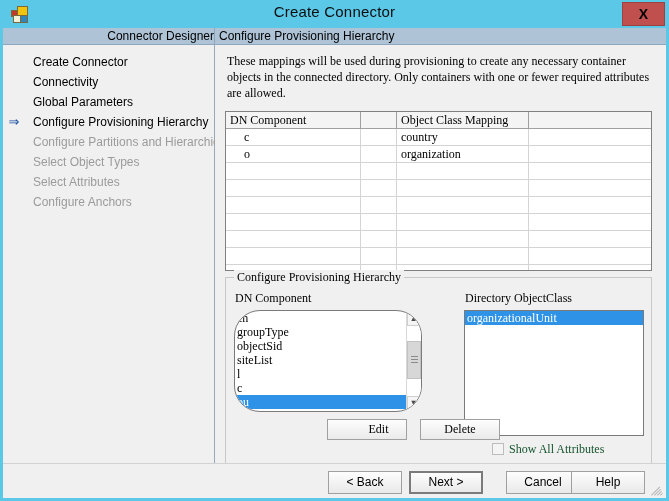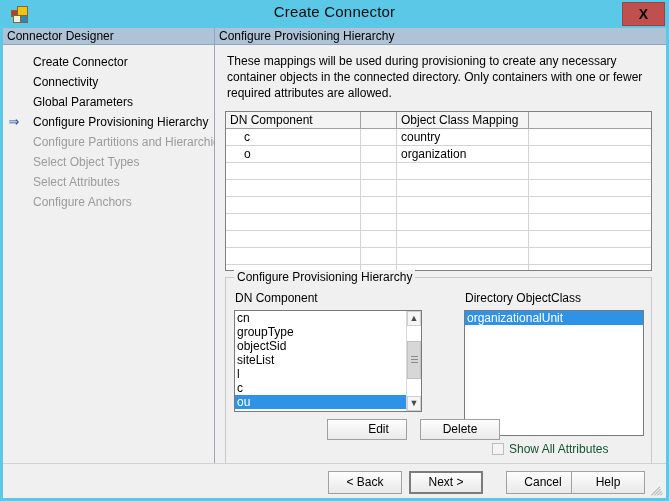--- a/index.html
+++ b/index.html
@@ -82,21 +82,21 @@
     background: #aec3d6;
     border-right: 1px solid #8fa7bd;
     border-bottom: 1px solid #8fa7bd;
     box-sizing: border-box;
     font-size: 12px;
     color: #000;
     padding-left: 4px;
     line-height: 16px;
     white-space: nowrap;
   }
-  #sidebar-header { left: 0; top: 0; width: 212px; }
+  #sidebar-header { left: 0; top: 0; width: 212px; text-align: right; }
   #main-header   { left: 212px; top: 0; width: 451px; border-right: none; }
 
   
   #sidebar {
     position: absolute;
     left: 0; top: 17px;
     width: 212px;
     height: 451px;
     background: #f0f0f0;
     border-right: 1px solid #9aa7b5;
@@ -129,20 +129,21 @@
   }
 
   
   #main {
     position: absolute;
     left: 212px; top: 17px;
     width: 451px;
     height: 451px;
     background: #f0f0f0;
     box-sizing: border-box;
+    font-family: Liberation Serif, serif;
   }
   #description {
     position: absolute;
     left: 12px; top: 8px;
     width: 424px;
     font-size: 12px;
     line-height: 16px;
     color: #000;
   }
 
@@ -226,21 +227,21 @@
   #lbl-objclass { left: 239px; top: 13px; }
 
   
   .listbox {
     position: absolute;
     background: #ffffff;
     border: 1px solid #7a7a7a;
     box-sizing: border-box;
     overflow: hidden;
   }
-  #dn-listbox { left: 8px; top: 32px; width: 188px; height: 102px; }
+  #dn-listbox { left: 8px; top: 32px; width: 188px; height: 102px; border-radius: 26px; }
   #oc-listbox { left: 238px; top: 32px; width: 180px; height: 126px; }
 
   .listbox-items {
     position: absolute;
     left: 0; top: 0;
     right: 15px;
   }
   #oc-listbox .listbox-items { right: 0; }
   .lb-item {
     height: 14px;

